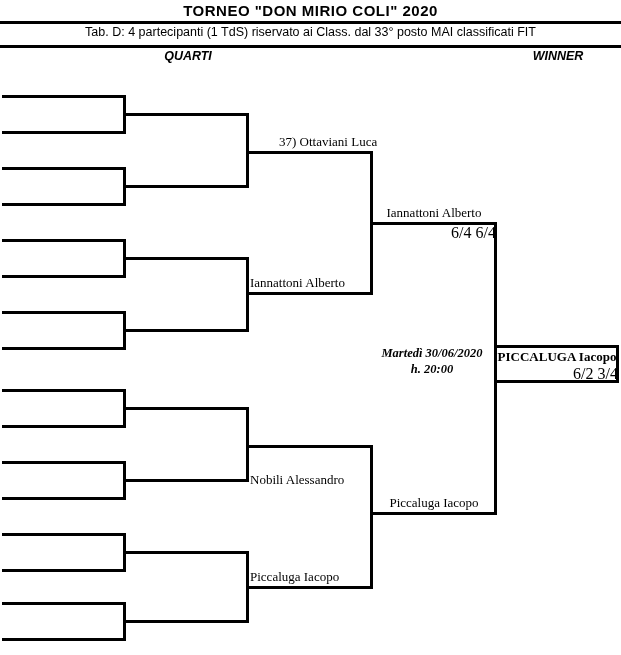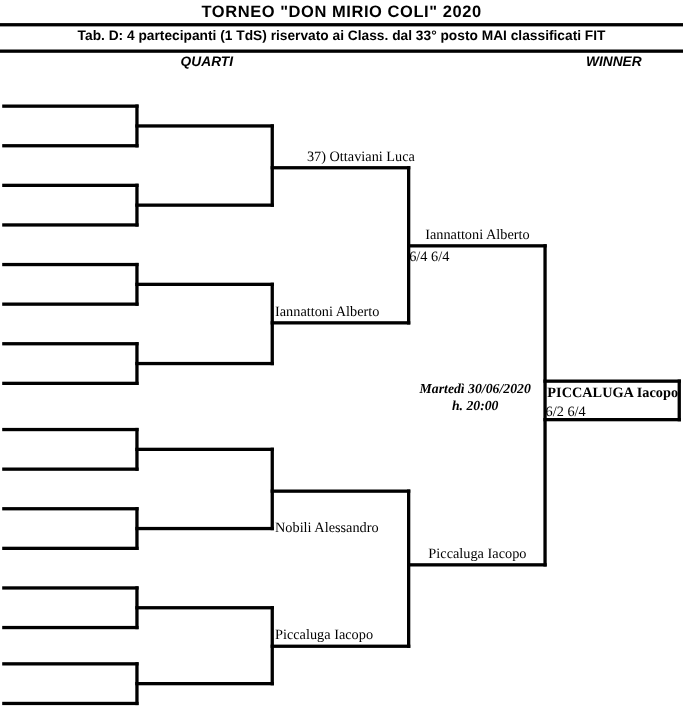--- a/index.html
+++ b/index.html
@@ -18,21 +18,21 @@
   .hdr{position:absolute; left:0; width:621px; text-align:center;}
   .tournament-title{
     top:2px; font-family:"Liberation Sans", sans-serif;
     font-weight:bold; font-size:15px; letter-spacing:.5px;
   }
   .rule{position:absolute; left:0; width:621px; background:#000;}
   .rule-a{top:21px; height:3px;}
   .rule-b{top:45px; height:3px;}
   .subtitle{
     top:25px; font-family:"Liberation Sans", sans-serif;
-    font-weight:bold; font-size:12.5px;
+    font-weight:normal; font-size:12.5px;
   }
   .round-labels{
     position:absolute; top:49px; left:0; width:621px; height:22px;
   }
   .round-labels span{
     position:absolute; top:0;
     font-family:"Liberation Sans", sans-serif;
     font-style:italic; font-weight:bold; font-size:12.5px;
     text-align:center; width:124px;
   }
@@ -43,22 +43,22 @@
   .h{position:absolute; height:3px; background:#000;}
   .v{position:absolute; width:3px; background:#000;}
 
   
   .name{
     position:absolute; font-size:13px; line-height:14px;
     white-space:nowrap; text-align:left;
   }
   .name-c{text-align:center;}
   .score{
-    position:absolute; font-size:13px; line-height:14px;
-    white-space:nowrap; text-align:left;
+    position:absolute; font-size:16px; line-height:14px;
+    white-space:nowrap; text-align:right;
   }
   .datebox{
     position:absolute; font-size:12.5px; line-height:16px;
     font-weight:bold; font-style:italic; text-align:center;
     white-space:nowrap;
   }
   .winner-name{
     position:absolute; font-size:13px; line-height:14px;
     font-weight:bold; text-align:center; white-space:nowrap;
   }
@@ -144,15 +144,15 @@
 
   <div class="datebox" style="left:368px; top:345px; width:128px;">
     <div>Martedì 30/06/2020</div>
     <div>h. 20:00</div>
   </div>
 
   <div class="h" style="left:494px; top:345px; width:125px;"></div>
   <div class="h" style="left:494px; top:380px; width:125px;"></div>
   <div class="v" style="left:616px; top:345px; height:38px;"></div>
   <div class="winner-name" style="left:496px; top:350px; width:122px;">PICCALUGA  Iacopo</div>
-  <div class="score" style="left:496px; top:367px; width:122px;">6/2  6/4</div>
+  <div class="score" style="left:496px; top:367px; width:122px;">6/2  3/4</div>
 
 </div>
 
 </body></html>

